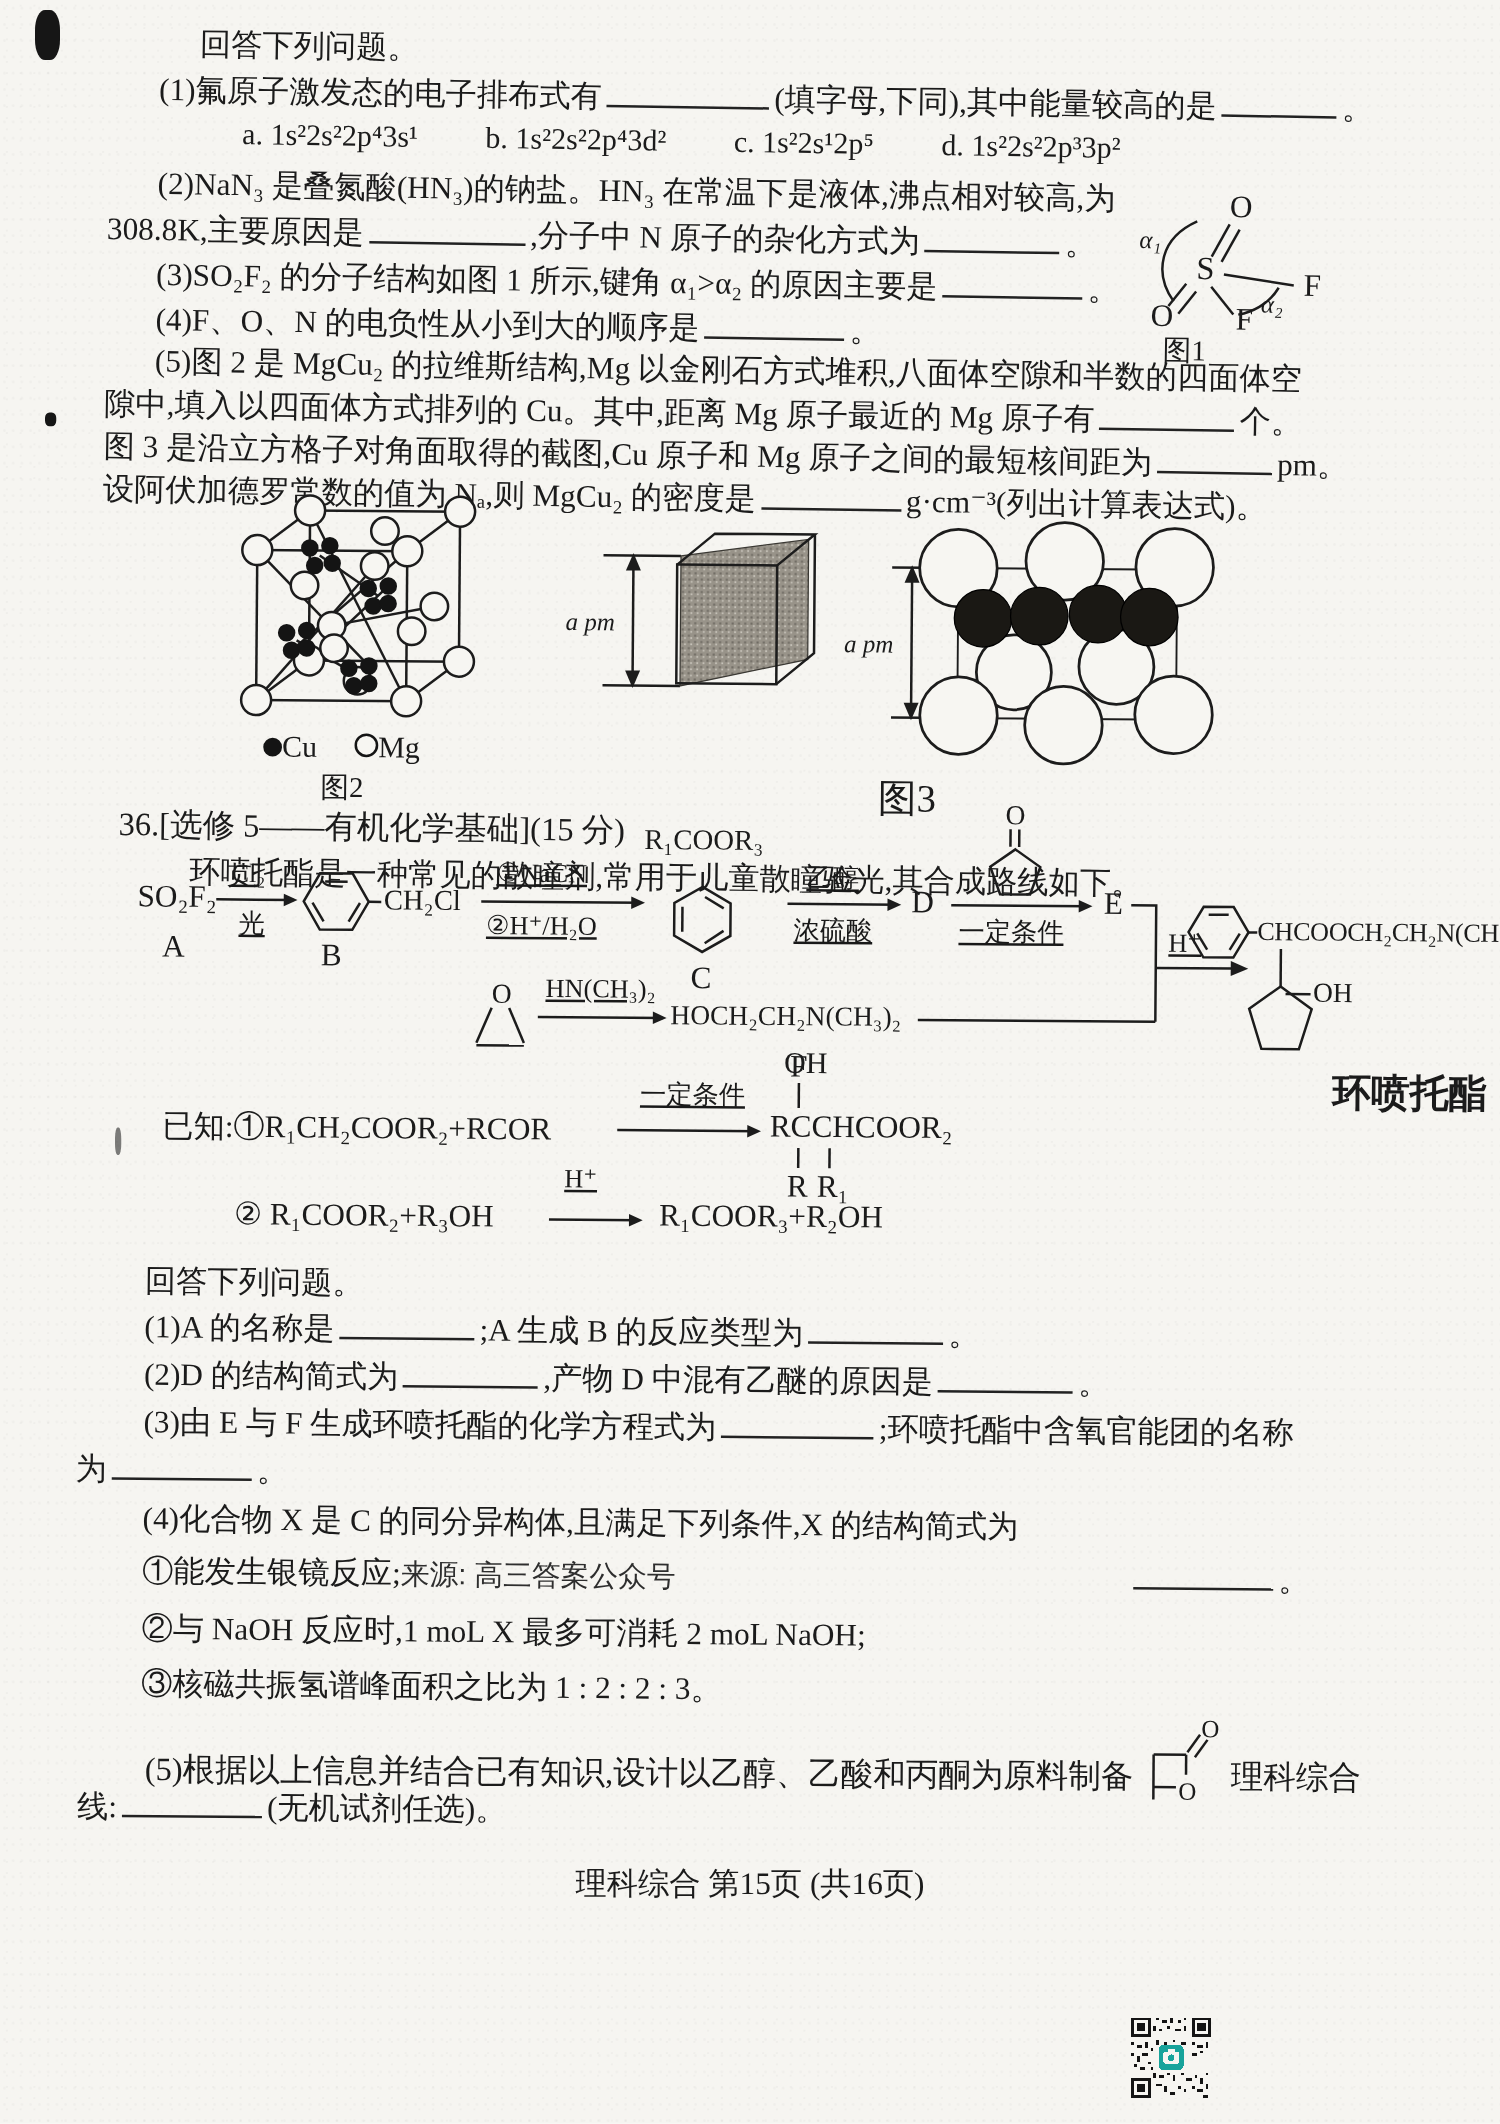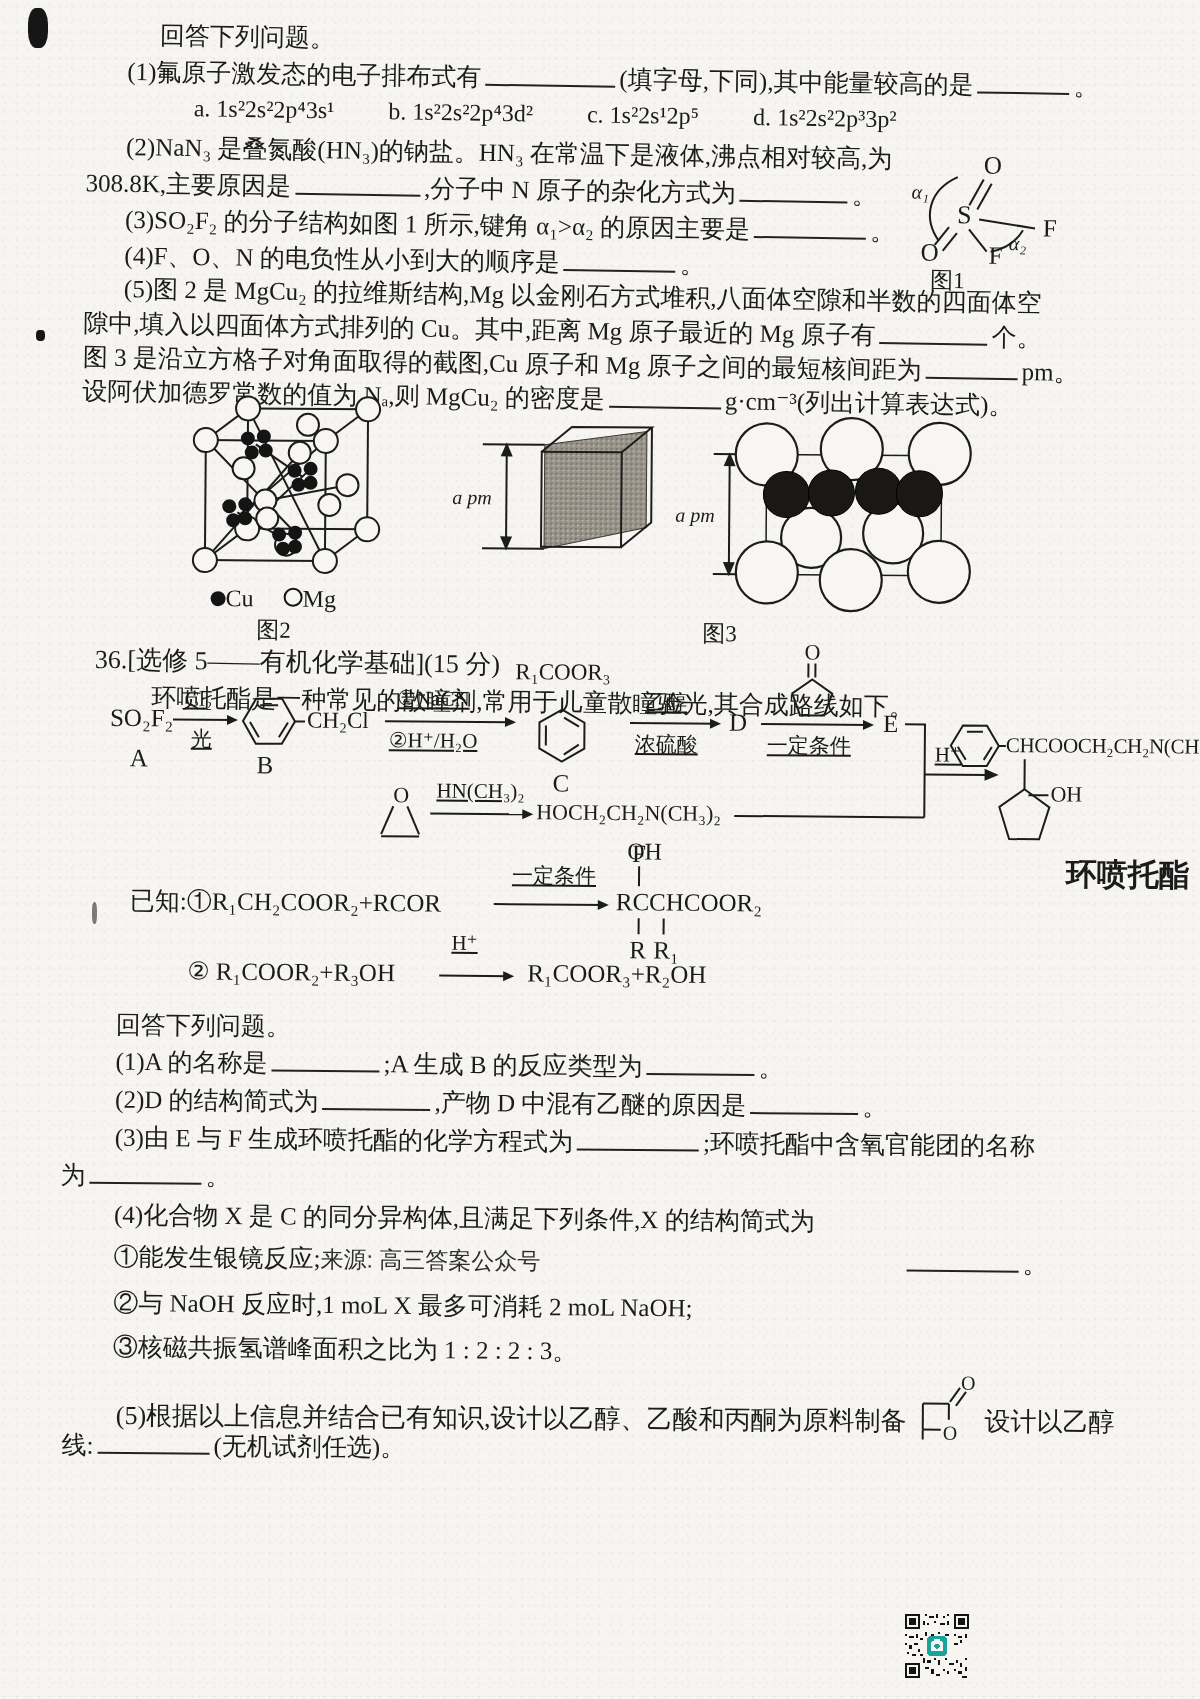--- a/index.html
+++ b/index.html
@@ -217,21 +217,21 @@
           <circle cx="180" cy="167" r="31"></circle>
           <circle cx="268" cy="158" r="31"></circle>
       </g>
       <g fill="#1a1814" stroke="#000" stroke-width="1">
         <circle cx="115" cy="82" r="23"></circle>
           <circle cx="160" cy="80" r="23"></circle>
         <circle cx="207" cy="78" r="23"></circle>
           <circle cx="248" cy="80" r="23"></circle>
       </g>
     </svg>
-    <div class="t" style="left:704px;top:614px;font-size:23px;">图3</div>
+    <div class="t" style="left:704px;top:614px;font-size:31px;">图3</div>
   </div>
 
   <div class="sec" style="transform:rotate(0.7deg);transform-origin:100px 650px;">
     <div class="t" style="left:95px;top:642px;font-size:26px;">36.[选修 5——有机化学基础](15 分)</div>
     <div class="t" style="left:152px;top:680px;">环喷托酯是一种常见的散瞳剂,常用于儿童散瞳验光,其合成路线如下。</div>
   </div>
 
   <div class="sec" style="transform:rotate(0.45deg);transform-origin:110px 720px;">
     <div style="position:absolute;left:85px;top:648px;width:1115px;height:240px;">
 
@@ -377,27 +377,28 @@
       <span>(5)根据以上信息并结合已有知识,设计以乙醇、乙酸和丙酮为原料制备</span><svg style="position:relative;display:inline-block;vertical-align:-14px;margin:0 6px;" width="66" height="66" viewBox="0 0 66 66">
         <line x1="10" y1="26" x2="10" y2="52"></line>
         <line x1="10" y1="26" x2="36" y2="26"></line>
         <line x1="10" y1="52" x2="28" y2="52"></line>
         <line x1="36" y1="26" x2="36" y2="42"></line>
         <line x1="10" y1="52" x2="10" y2="62"></line>
         <line x1="37" y1="24" x2="47" y2="10"></line>
           <line x1="43" y1="28" x2="53" y2="14"></line>
         <text x="48" y="12" font-size="20">O</text>
         <text x="30" y="62" font-size="20">O</text>
-      </svg><span>设计以乙醇</span>
+      </svg><span>理科综合</span>
     </div>
     <div class="t" style="left:62px;top:1428px;">
       <span>线:</span><span class="bl" style="width:112px;"></span><span>(无机试剂任选)。</span>
     </div>
   </div>
 
+  <div class="t" style="left:0;top:1490px;width:1200px;text-align:center;white-space:normal;font-size:25px;">理科综合  第15页  (共16页)</div>
 
   <svg style="left:905px;top:1614px;" width="64" height="64" viewBox="0 0 29 29" shape-rendering="crispEdges">
     <rect width="29" height="29" fill="#f6f5f1"></rect>
     <g fill="#141414">
       <rect x="0" y="0" width="7" height="7"></rect>
         <rect x="1" y="1" width="5" height="5" fill="#f6f5f1"></rect>
         <rect x="2" y="2" width="3" height="3"></rect>
       <rect x="22" y="0" width="7" height="7"></rect>
         <rect x="23" y="1" width="5" height="5" fill="#f6f5f1"></rect>
         <rect x="24" y="2" width="3" height="3"></rect>

